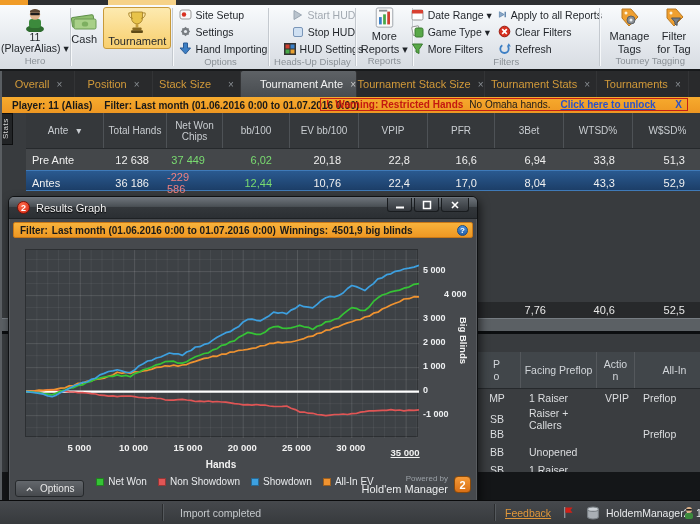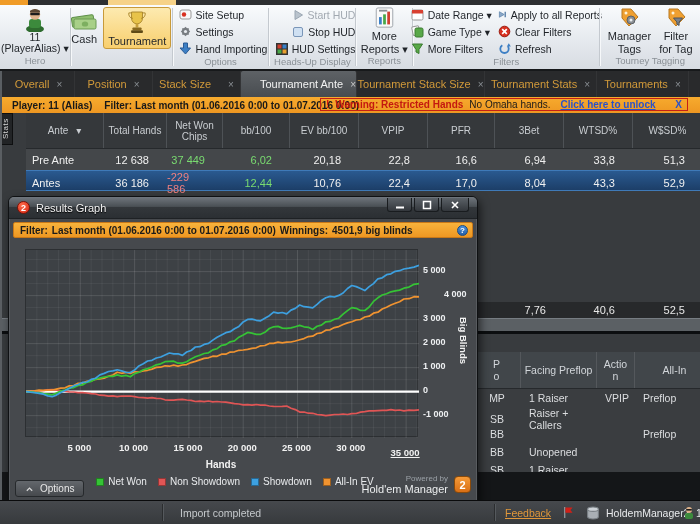--- a/index.html
+++ b/index.html
@@ -219,21 +219,21 @@
             <path d="M4.5 1 h4 v5 h3 L6.5 12 L1 6 h3.5 Z" fill="#3d7fc4" stroke="#2a5a94"></path>
           </svg>
           <span>Hand Importing</span>
         </div>
       </div>
       <div class="rlabel">Options</div>
     </div>
     <div class="rsep"></div>
 
     <div class="rgroup g-hud">
-      <div class="rbody smallcol" style="align-items:flex-end; padding-left:22px;">
+      <div class="rbody smallcol" style="align-items:center; padding-left:22px;">
         <div class="smallitem disabled">
           <svg width="12" height="12" viewBox="0 0 12 12">
             <path d="M3 1.5 L10.5 6 L3 10.5 Z" fill="#b9c3cd" stroke="#9aa6b2"></path>
           </svg>
           <span>Start HUD</span>
         </div>
         <div class="smallitem">
           <svg width="12" height="12" viewBox="0 0 12 12">
             <rect x="1.5" y="1.5" width="9" height="9" rx="1.5" fill="#cfe0f2" stroke="#7a96b8"></rect>
           </svg>
@@ -326,21 +326,21 @@
 
     <div class="rgroup g-tag">
       <div class="rbody" style="gap:8px;">
         <div class="bigitem">
           <svg width="22" height="22" viewBox="0 0 22 22">
             <path d="M4 2 h9 l7 8 -9 9 -7 -8 Z" fill="#f0a030" stroke="#b87820"></path>
             <circle cx="8" cy="6" r="1.5" fill="#fdf4dc"></circle>
             <circle cx="13" cy="13" r="4" fill="#8a8f94" stroke="#5c6166"></circle>
             <circle cx="13" cy="13" r="1.5" fill="#eceff2"></circle>
           </svg>
-          <div class="blab">Manager</div>
+          <div class="blab">Manage</div>
           <div class="blab">Tags</div>
         </div>
         <div class="bigitem">
           <svg width="22" height="22" viewBox="0 0 22 22">
             <path d="M4 2 h9 l7 8 -9 9 -7 -8 Z" fill="#f0a030" stroke="#b87820"></path>
             <circle cx="8" cy="6" r="1.5" fill="#fdf4dc"></circle>
             <path d="M8.5 11 h9 l-3.4 4 v3.4 l-2.2 -1.2 v-2.2 Z" fill="#7a8088" stroke="#50555a"></path>
           </svg>
           <div class="blab">Filter</div>
           <div class="blab">for Tag</div>

